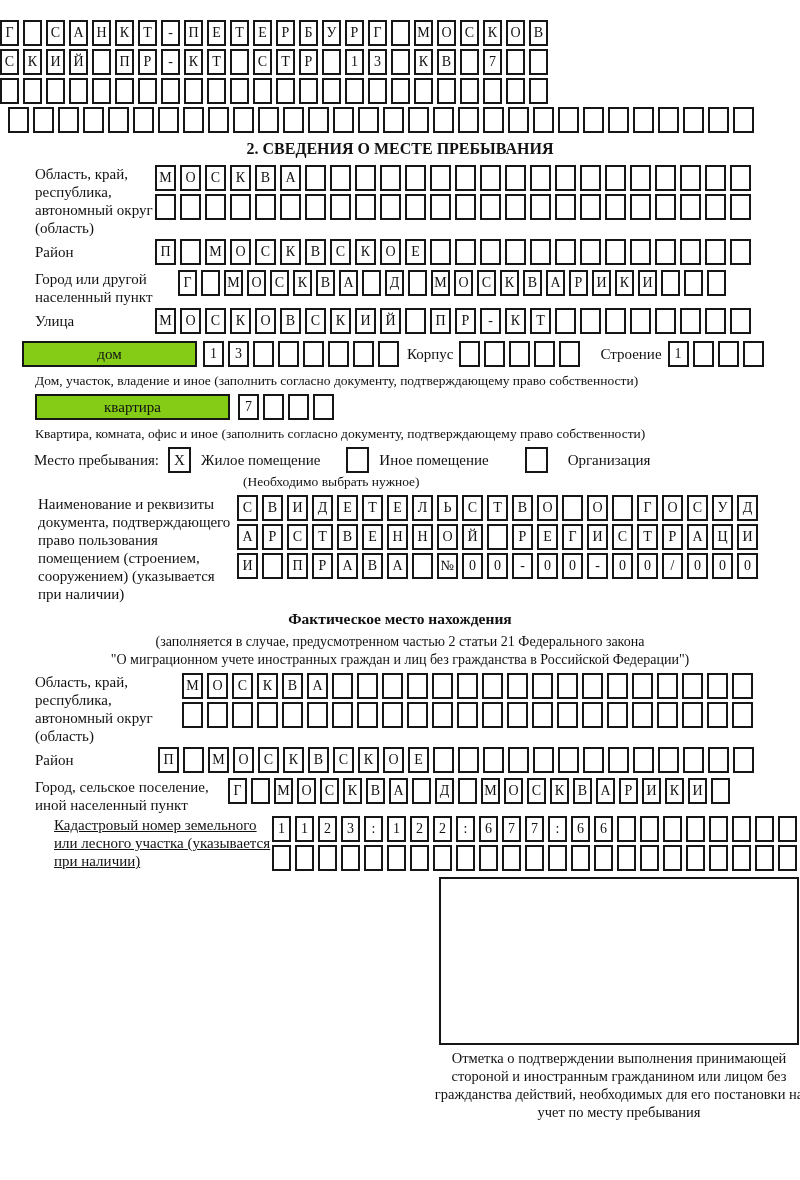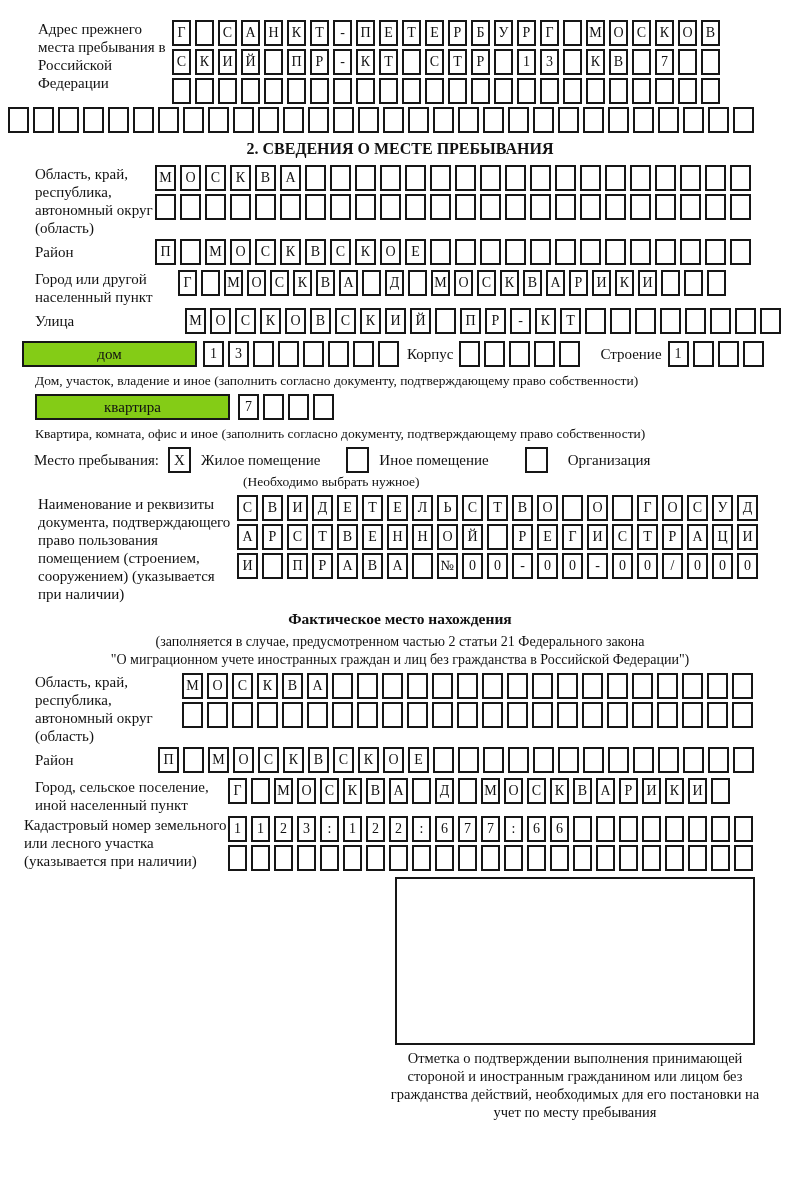--- a/index.html
+++ b/index.html
@@ -49,21 +49,20 @@
   .mt20{margin-top:20px;} .mt6{margin-top:6px;} .mt4{margin-top:4px;} .mt2{margin-top:2px;}
   .mb2{margin-bottom:2px;}
 </style>
 </head>
 <body>
 
 <div>
 
 
   <div class="frow mt20">
-    <div class="flabel" style="width:172px; padding-left:38px;">Адрес прежнего места пребывания в Российской Федерации</div>
     <div class="gcol">
       <div class="grid narrow">
           <span class="cell">Г</span>
           <span class="cell"></span>
           <span class="cell">С</span>
           <span class="cell">А</span>
           <span class="cell">Н</span>
           <span class="cell">К</span>
           <span class="cell">Т</span>
           <span class="cell">-</span>
@@ -289,21 +288,21 @@
           <span class="cell">К</span>
           <span class="cell">И</span>
           <span class="cell"></span>
           <span class="cell"></span>
           <span class="cell"></span>
         </div>
     </div>
   </div>
 
   <div class="frow mt2">
-    <div class="flabel" style="width:185px; padding-left:35px; line-height:26px;">Улица</div>
+    <div class="flabel" style="width:155px; padding-left:35px; line-height:26px;">Улица</div>
     <div class="gcol">
       <div class="grid">
           <span class="cell">М</span>
           <span class="cell">О</span>
           <span class="cell">С</span>
           <span class="cell">К</span>
           <span class="cell">О</span>
           <span class="cell">В</span>
           <span class="cell">С</span>
           <span class="cell">К</span>
@@ -570,21 +569,21 @@
           <span class="cell">Р</span>
           <span class="cell">И</span>
           <span class="cell">К</span>
           <span class="cell">И</span>
           <span class="cell"></span>
         </div>
     </div>
   </div>
 
   <div class="frow mt2">
-    <div class="flabel" style="width:228px; padding-left:24px;">Кадастровый номер земельного или лесного участка (указывается при наличии)</div>
+    <div class="flabel" style="width:272px; padding-left:54px;text-decoration:underline;">Кадастровый номер земельного или лесного участка (указывается при наличии)</div>
     <div class="gcol">
       <div class="grid narrow">
           <span class="cell">1</span>
           <span class="cell">1</span>
           <span class="cell">2</span>
           <span class="cell">3</span>
           <span class="cell">:</span>
           <span class="cell">1</span>
           <span class="cell">2</span>
           <span class="cell">2</span>

